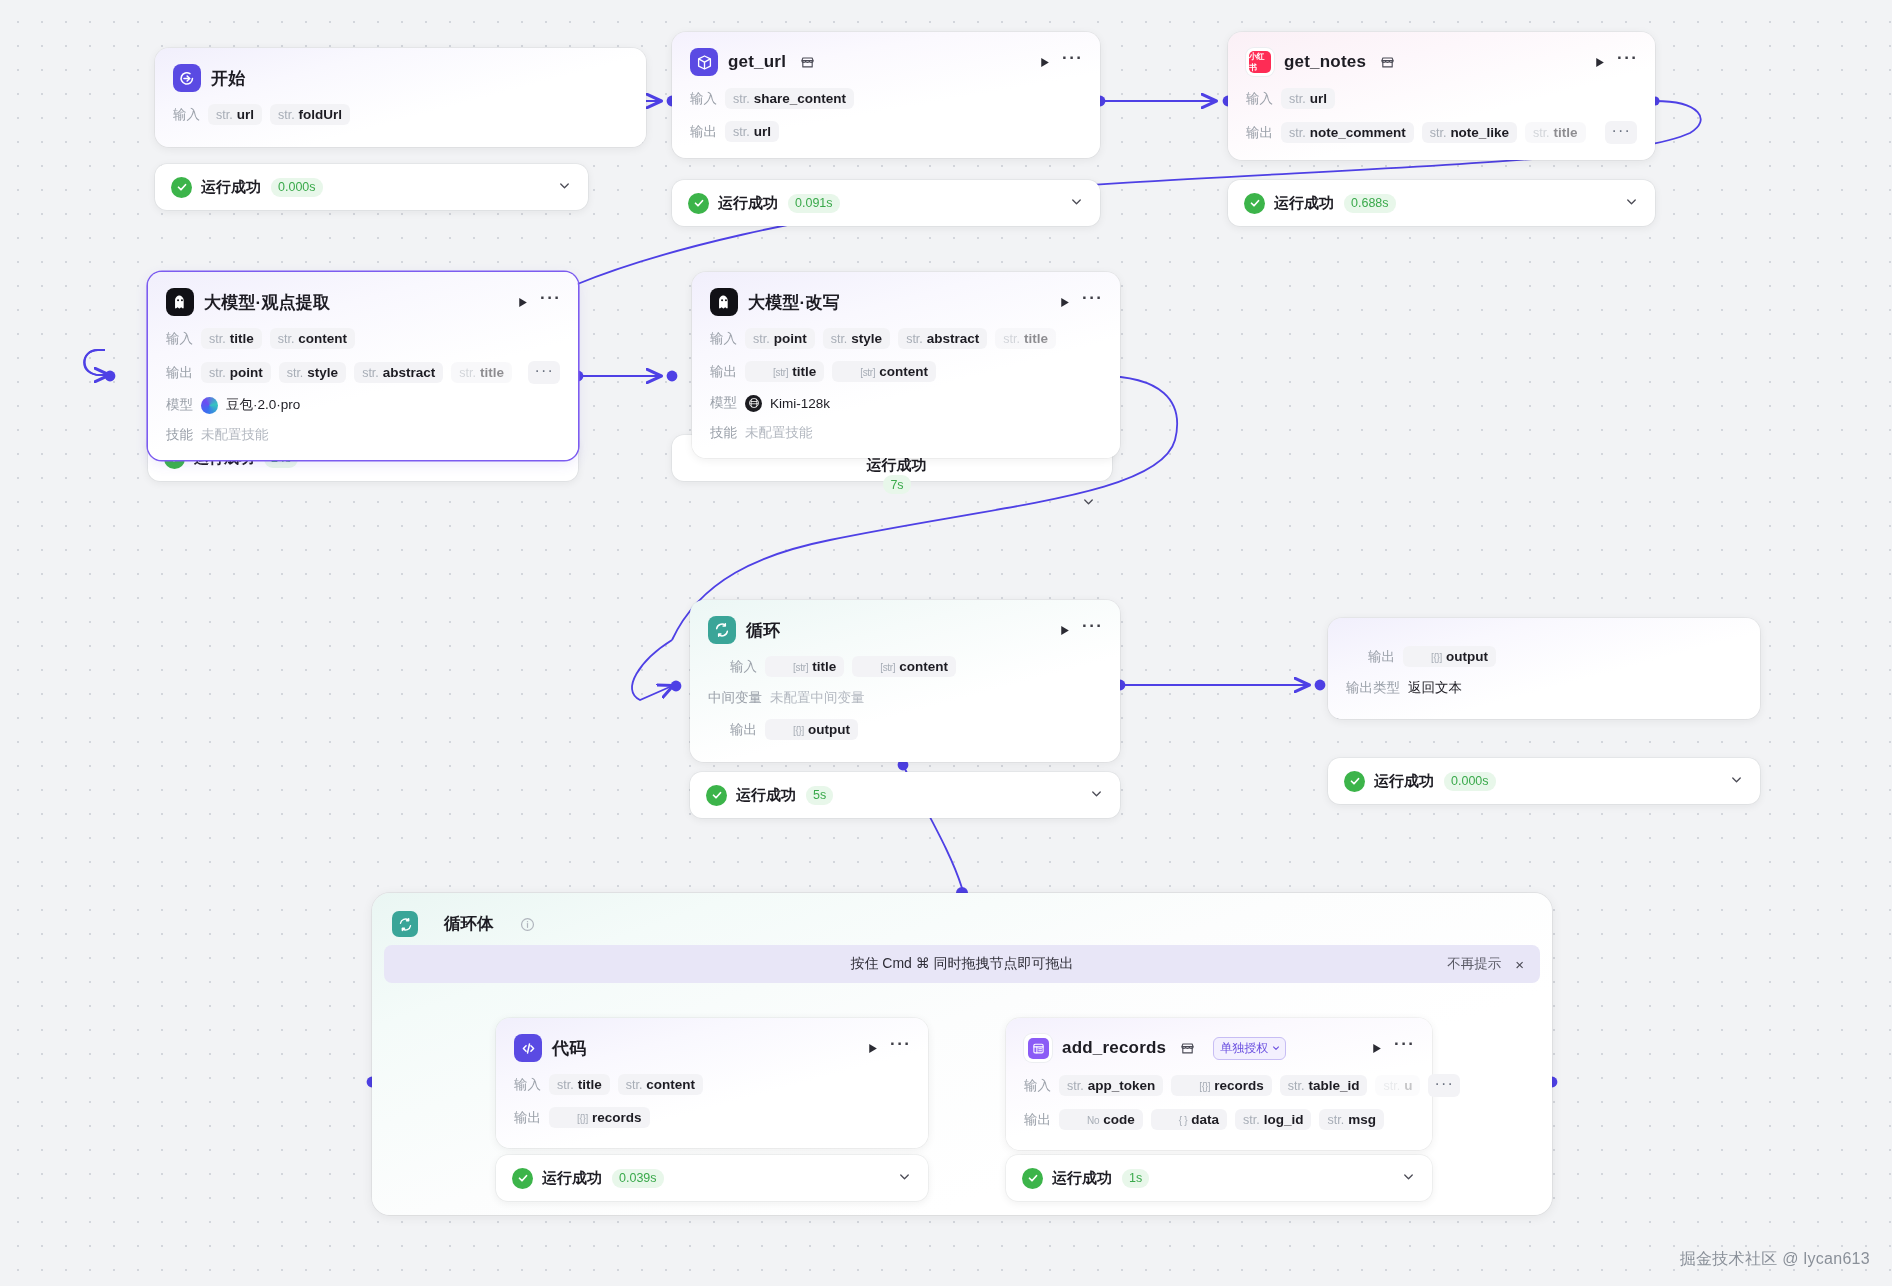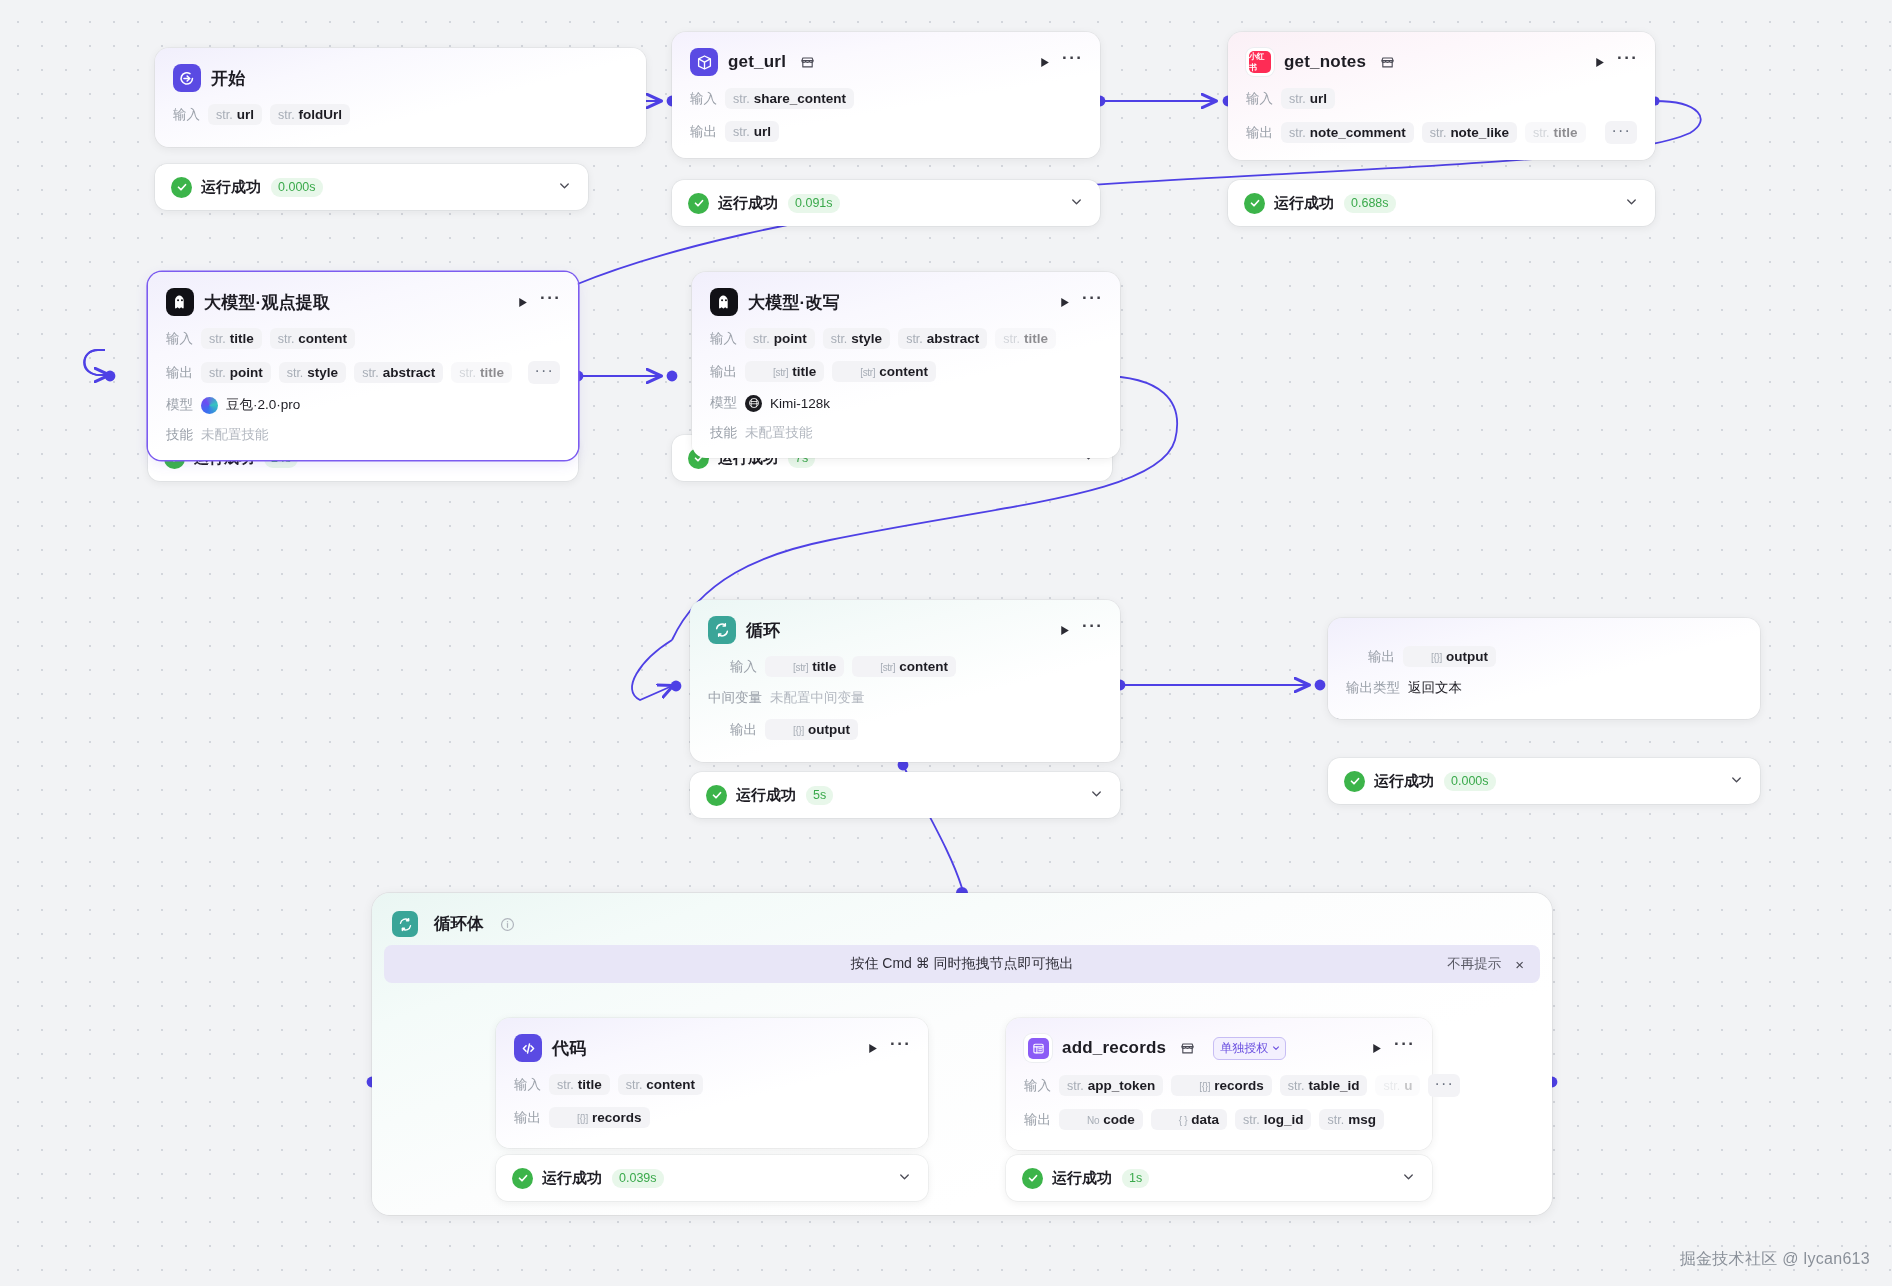--- a/index.html
+++ b/index.html
@@ -100,21 +100,21 @@
   .status .chev { margin-left:auto; color:#4b4b55; }
 
   
   .loop-body {
     position: absolute;
     border-radius: 18px;
     background: linear-gradient(160deg,#eaf6f3 0%,#f4fbf9 18%, #fcfdfd 45%, #ffffff 70%);
     box-shadow: 0 2px 12px rgba(28,31,35,0.07), 0 0 0 0.9px rgba(28,31,35,0.06);
     z-index: 2;
   }
-  .loop-body-head { display:flex; align-items:center; gap:16px; padding: 18px 0 0 20px; }
+  .loop-body-head { display:flex; align-items:center; gap:26px; padding: 18px 0 0 20px; }
   .loop-body-title { font-size: 16.5px; font-weight:600; color:#1d1c23; }
   .info-ic { color:#b0b5bd; display:inline-flex; }
   .tip-bar {
     position:absolute; left:12px; right:12px; top:52px; height:38px;
     background:#e8e6f7; border-radius:8px;
     display:flex; align-items:center; justify-content:center;
     font-size:14px; color:#2f2e38;
   }
   .tip-right { position:absolute; right:16px; display:flex; align-items:center; gap:14px; }
   .tip-link { font-size:13.5px; color:#5a5a66; }
@@ -506,21 +506,21 @@
             <path d="M5 9h14M4 13.5h16M8 3.4c-2.4 3-2.4 14 0 17.2M16 3.4c2.4 3 2.4 14 0 17.2"></path>
         </svg>
       </span>
       <span class="plain-val">Kimi-128k</span>
     </div>
     <div class="row">
       <span class="row-label">技能</span>
       <span class="plain-val muted">未配置技能</span>
     </div>
   </div>
-  <div class="status" style="left:672px; top:435px; width:440px;">
+  <div class="status" style="left:672px; top:435px; width:440px;flex-direction:column;">
     <span class="ok">
       <svg width="12" height="12" viewBox="0 0 24 24" fill="none" stroke="#fff" stroke-width="3.4" stroke-linecap="round" stroke-linejoin="round">
           <path d="M5 12.5 10 17.5 19 7.5"></path>
         </svg>
     </span>
     <span class="txt">运行成功</span>
     <span class="time">7s</span>
     <span class="chev">
       <svg width="15" height="15" viewBox="0 0 24 24" fill="none" stroke="currentColor" stroke-width="2.1" stroke-linecap="round" stroke-linejoin="round">
           <path d="M6 9.5 12 15.5 18 9.5"></path>

